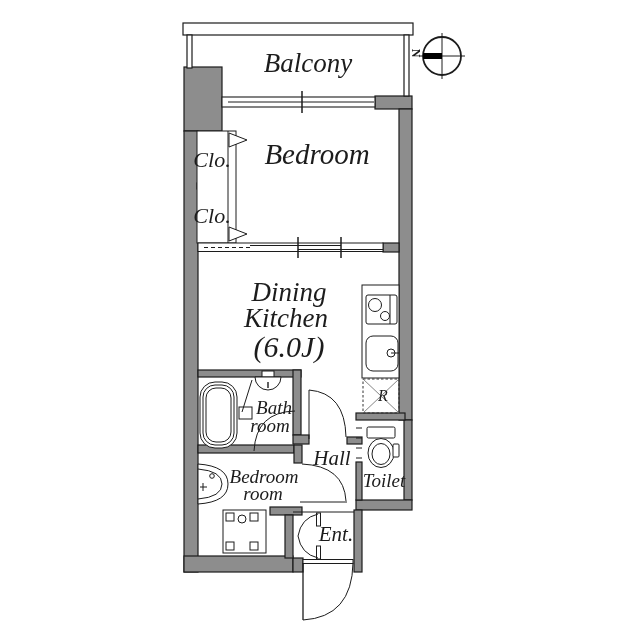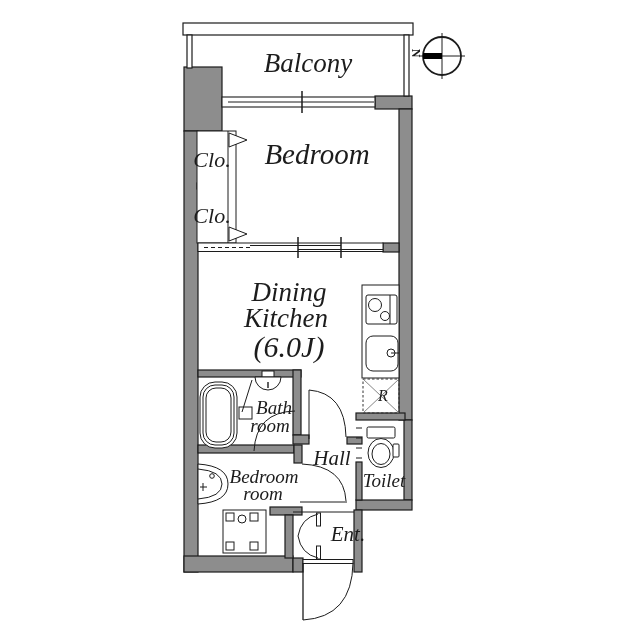--- a/index.html
+++ b/index.html
@@ -178,17 +178,17 @@
   <div class="lbl lbl-clo" style="left:212px;top:216px;">Clo.</div>
   <div class="lbl lbl-dk" style="left:286px;top:318px;">Kitchen</div>
   <div class="lbl lbl-dk" style="left:289px;top:292px;">Dining</div>
   <div class="lbl lbl-dk-size" style="left:289px;top:347px;">(6.0J)</div>
   <div class="lbl lbl-small" style="left:274px;top:408px;">Bath</div>
   <div class="lbl lbl-small" style="left:270px;top:426px;">room</div>
   <div class="lbl lbl-small" style="left:264px;top:477px;">Bedroom</div>
   <div class="lbl lbl-small" style="left:263px;top:494px;">room</div>
   <div class="lbl lbl-hall" style="left:332px;top:458px;">Hall</div>
   <div class="lbl lbl-small" style="left:384px;top:481px;text-align:center;">Toilet</div>
-  <div class="lbl lbl-ent" style="left:348px;top:534px;text-align:right;">Ent.</div>
+  <div class="lbl lbl-ent" style="left:336px;top:534px;text-align:right;">Ent.</div>
   <div class="lbl lbl-r" style="left:383px;top:396px;">R</div>
   <div class="lbl lbl-n" style="left:416px;top:53px;">N</div>
 
 </div>
 
 </body></html>

